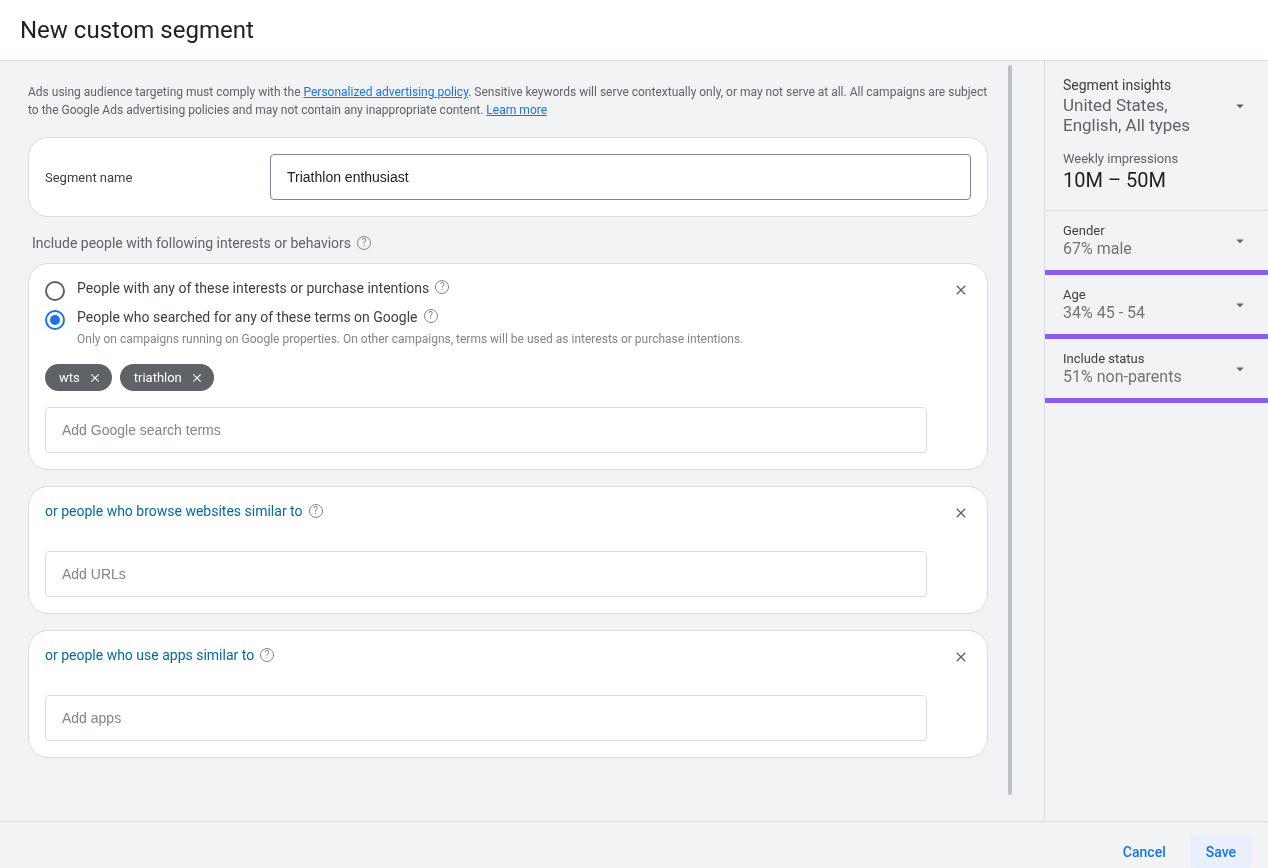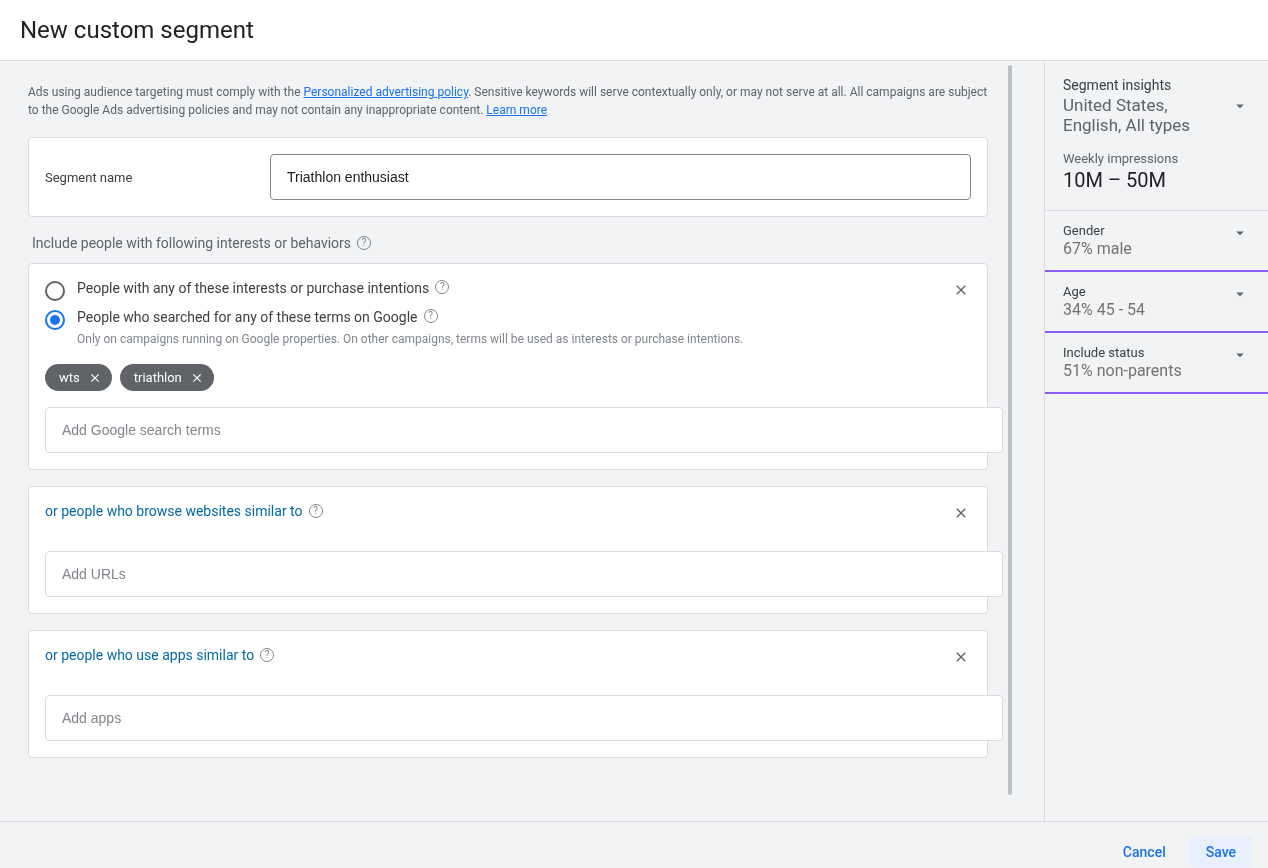--- a/index.html
+++ b/index.html
@@ -46,21 +46,21 @@
     font-size: 12px;
     color: #5f6368;
     line-height: 1.5;
     padding: 22px 0 18px 0;
   }
   .policy a { color: #1a73e8; text-decoration: underline; }
 
   .card {
     background: #fff;
     border: 1px solid #dadce0;
-    border-radius: 4px;
+    border-radius: 20px;
     padding: 16px;
     margin-bottom: 16px;
     position: relative;
   }
   .segment-name-card {
     display: flex;
     align-items: center;
   }
   .segment-name-card label {
     width: 225px;
@@ -162,21 +162,21 @@
     padding: 6px 10px 6px 14px;
     font-size: 13px;
     display: flex;
     align-items: center;
     gap: 8px;
   }
   .chip .chip-x svg { width:14px; height:14px; }
   .chip .chip-x { display:flex; cursor:pointer; }
 
   .term-input {
-    width: 958px;
+    width: 882px;
     height: 46px;
     border: 1px solid #dadce0;
     border-radius: 4px;
     padding: 0 16px;
     font-size: 14px;
     outline: none;
     color: #202124;
   }
   .term-input::placeholder { color: #80868b; }
 
@@ -205,23 +205,24 @@
   }
   .chev svg { width:18px; height:18px; }
   .impressions {
     padding: 0 18px 18px 18px;
     border-bottom: 1px solid #dadce0;
   }
   .imp-label { font-size:13px; color:#5f6368; }
   .imp-value { font-size:20px; color:#202124; margin-top:2px; }
 
   .stat-row {
-    border-bottom: 2px solid #8b5cf6;
+    border-bottom: 5px solid #8b5cf6;
     padding: 12px 18px;
     display:flex;
+    align-items:center;
   }
   .stat-row .texts { flex:1; }
   .stat-label { font-size:13px; color:#3c4043; }
   .stat-value { font-size:16px; color:#737373; margin-top:1px; }
 
   
   .footer {
     height: 47px;
     border-top: 1px solid #dadce0;
     display:flex;

